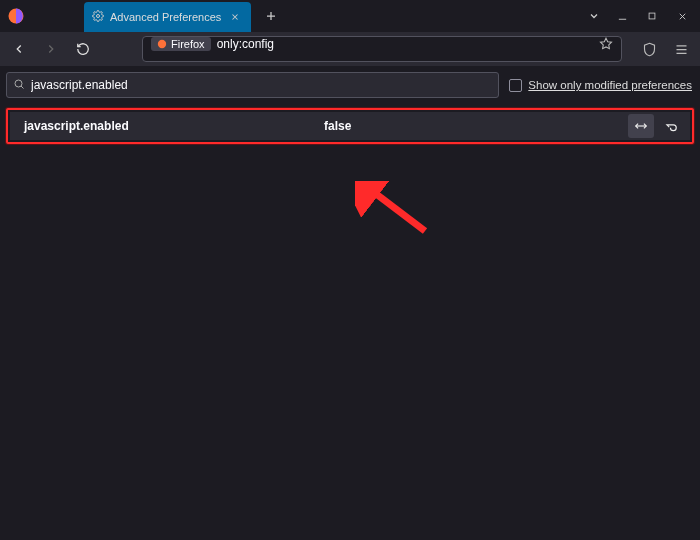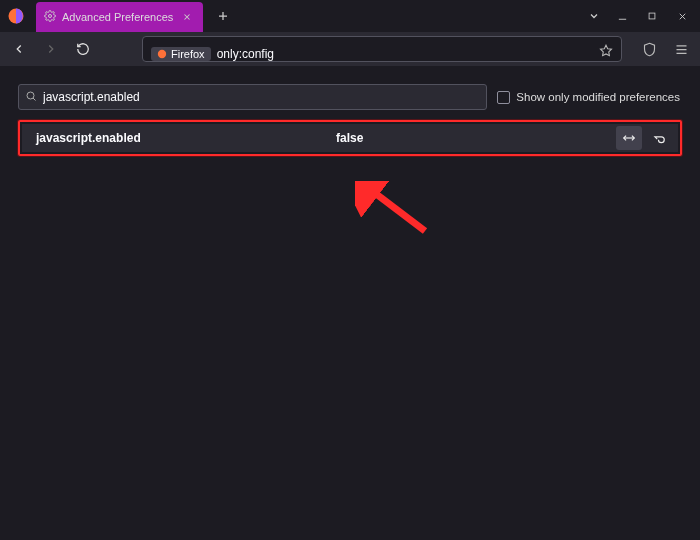--- a/index.html
+++ b/index.html
@@ -20,30 +20,31 @@
     align-items: center;
     padding-left: 6px;
   }
   .app-icon {
     width: 20px; height: 20px;
     margin-right: 10px;
     display: flex; align-items: center; justify-content: center;
   }
   .tab {
     height: 30px;
-    background: #a21caf;
+    background: #0369a1;
     border-radius: 4px 4px 0 0;
     display: flex;
     align-items: center;
     padding: 0 8px;
     min-width: 140px;
     color: #ddd;
     font-size: 11px;
     gap: 6px;
     margin-top: 2px;
+    margin-left: 48px;
   }
   .tab .tab-close {
     margin-left: auto;
     width: 16px; height: 16px;
     display:flex; align-items:center; justify-content:center;
     color:#bbb;
   }
   .newtab {
     width: 28px; height: 28px;
     display: flex; align-items: center; justify-content: center;
@@ -75,21 +76,21 @@
   }
   .nav-btn.disabled { color: #666; }
   .urlbar {
     flex: 0 0 480px;
     margin-left: 40px;
     height: 26px;
     background: #1c1b22;
     border: 1px solid #52525e;
     border-radius: 4px;
     display: flex;
-    align-items: flex-end;
+    align-items: flex-start;
     padding: 0 8px;
     gap: 6px;
     color: #fbfbfe;
     font-size: 12px;
   }
   .url-prefix {
     background: #42414d;
     border-radius: 3px;
     padding: 1px 6px;
     font-size: 11px;
@@ -99,21 +100,21 @@
   .toolbar-spacer { flex:1; }
   .tool-icon {
     width:26px;height:26px;display:flex;align-items:center;justify-content:center;color:#bbb;
   }
 
   
   .content {
     position: absolute;
     top: 66px; left: 0; right: 0; bottom: 0;
     background: #1c1b22;
-    padding: 18px;
+    padding: 6px;
   }
   .searchrow {
     display: flex;
     align-items: center;
     gap: 10px;
   }
   .searchbox {
     flex: 1;
     height: 26px;
     background: #2b2a33;
@@ -129,20 +130,21 @@
   .searchbox input {
     background: transparent; border: none; outline: none;
     color: #fbfbfe; font-size: 12px; flex:1;
     font-family: inherit;
   }
   .checkbox-label {
     display: flex; align-items: center; gap: 6px;
     font-size: 11.5px; color: #ddd;
     white-space: nowrap;
     padding-right: 2px;
+    text-decoration: underline;
   }
   .checkbox {
     width: 13px; height: 13px;
     border: 1px solid #8f8f9d;
     border-radius: 2px;
     background: transparent;
   }
 
   
   .result-wrap {

